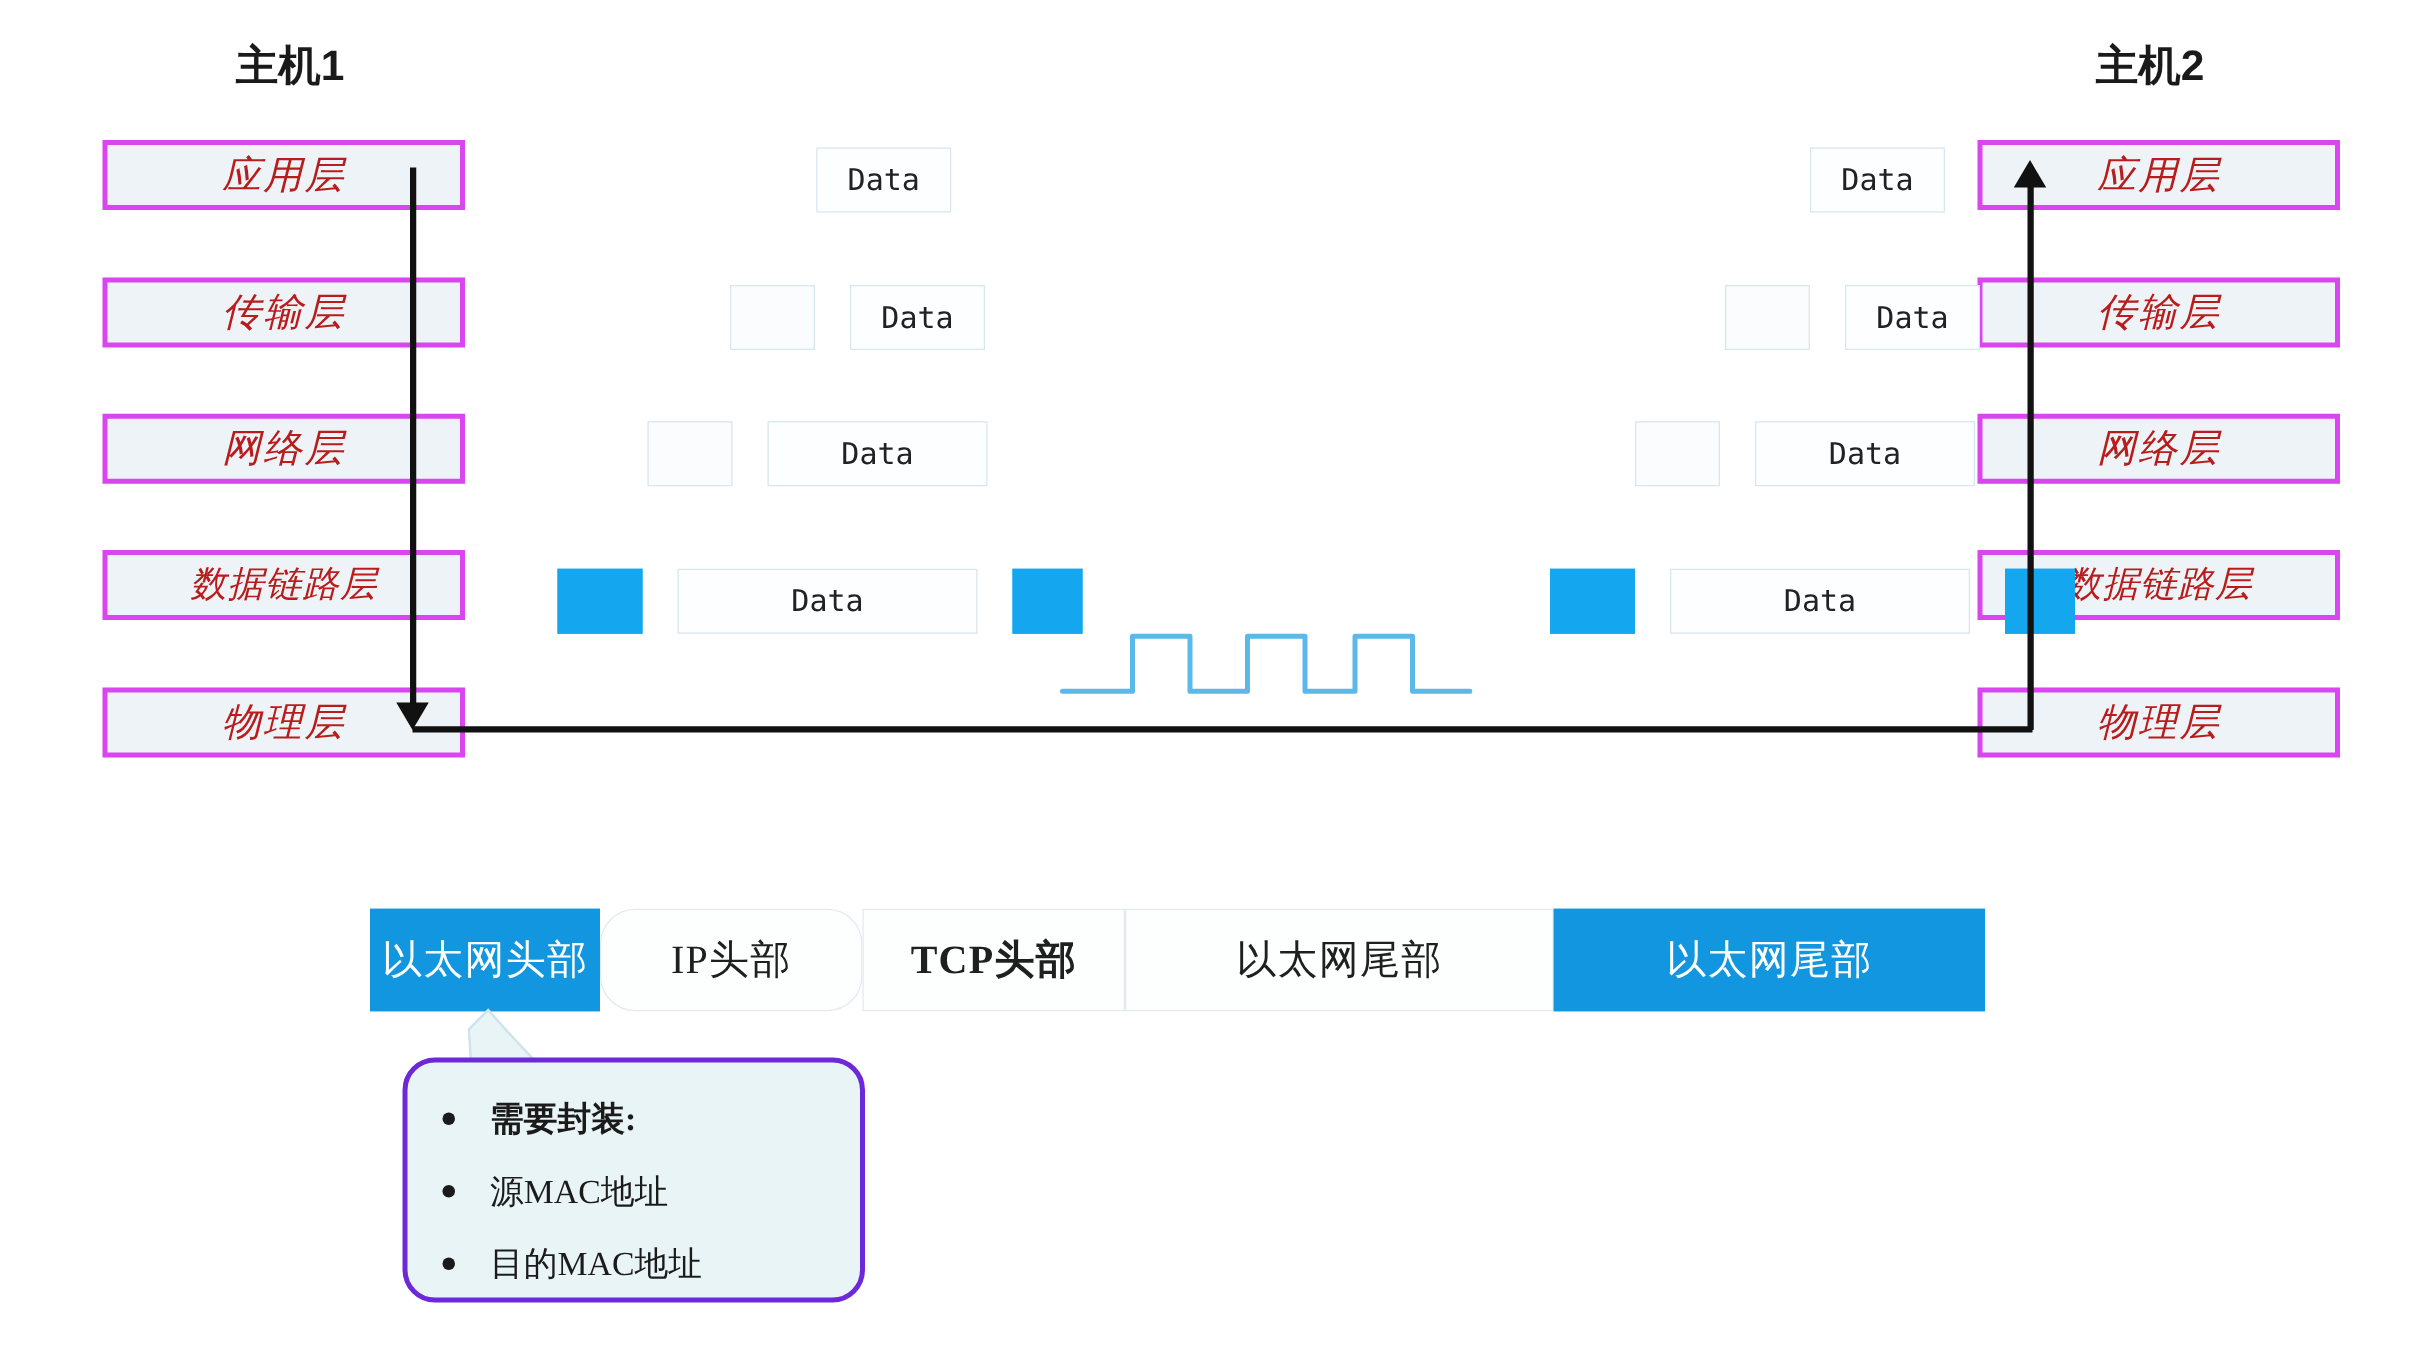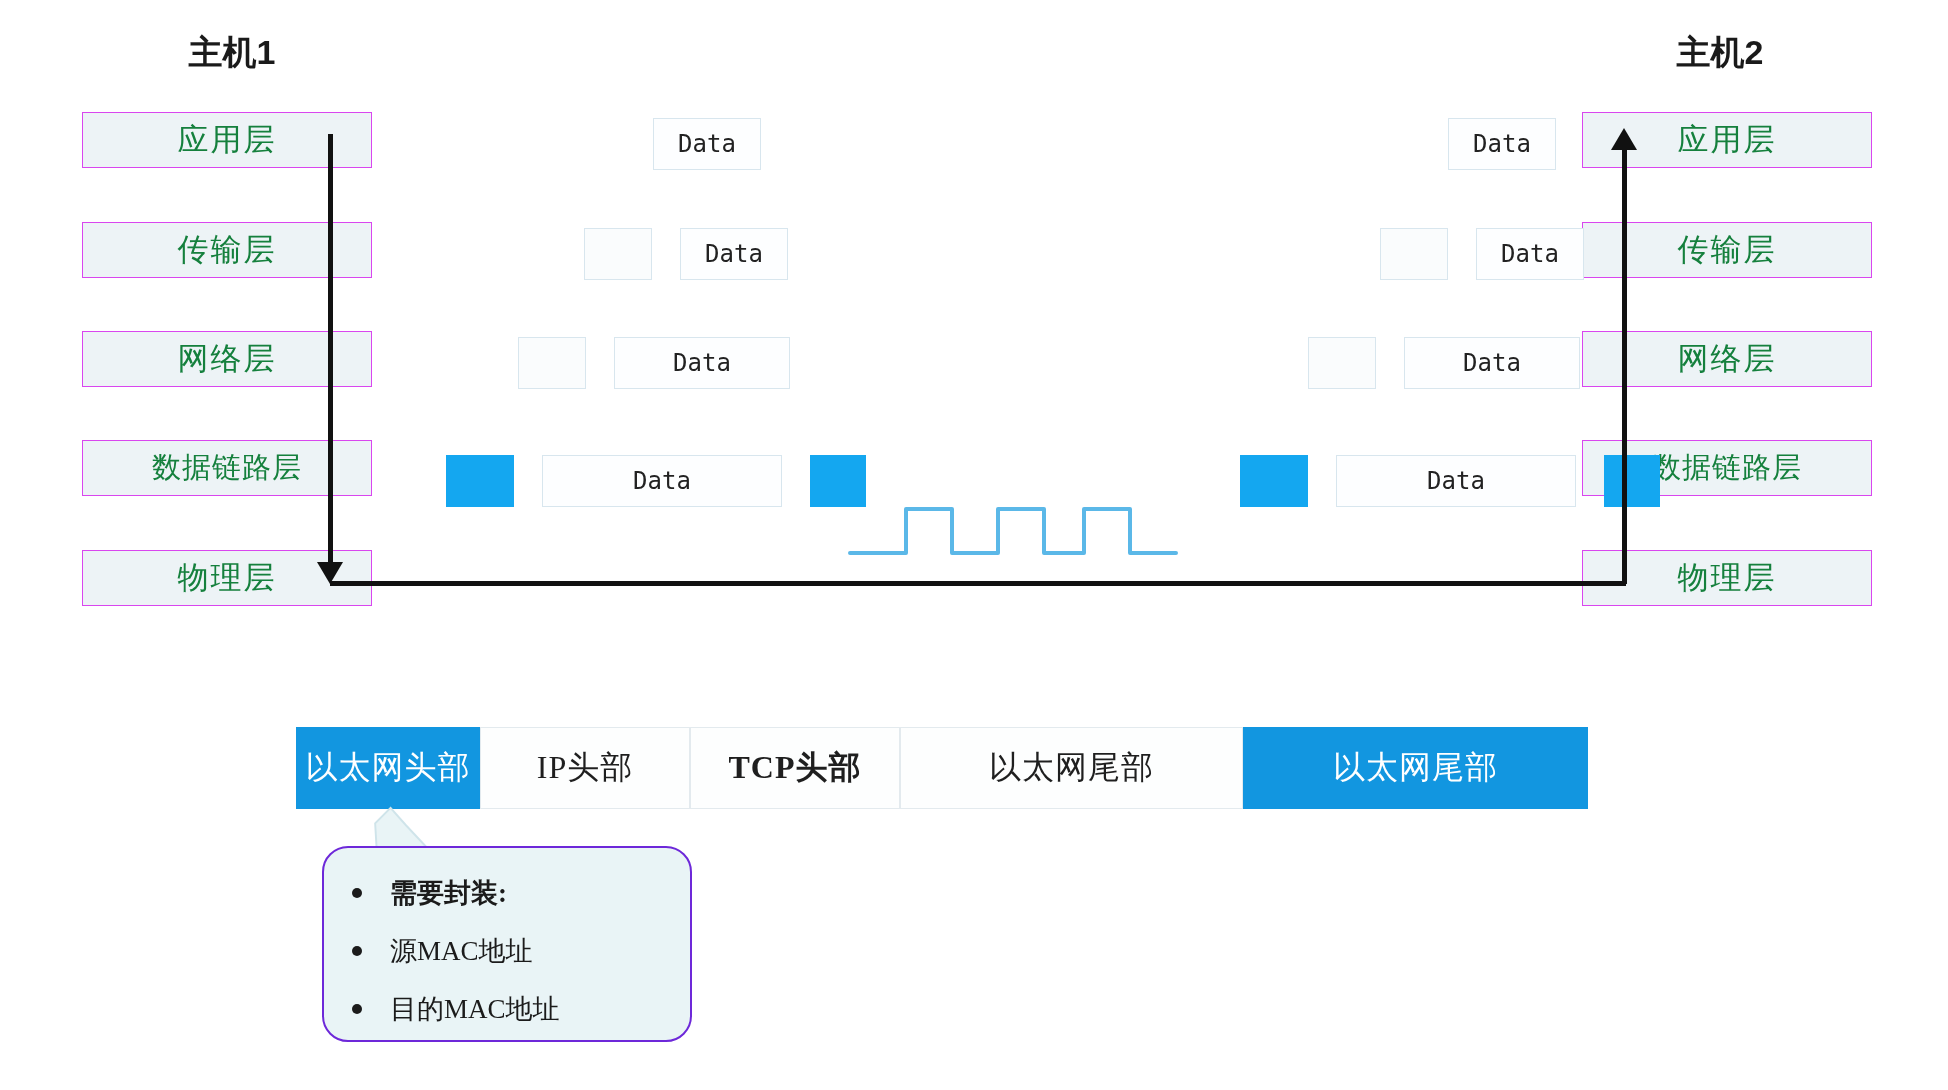--- a/index.html
+++ b/index.html
@@ -22,28 +22,29 @@
     font-size: 34px;
     color: #1a1a1a;
     text-align: center;
     width: 300px;
   }
   .layer-box {
     position: absolute;
     height: 56px;
     width: 290px;
     background: #edf3f6;
-    border: 1px solid #d946ef;
+    border: 4px solid #d946ef;
     display: flex;
     align-items: center;
     justify-content: center;
     font-size: 31px;
-    color: #15803d;
+    color: #b91c1c;
     letter-spacing: 2px;
     box-sizing: border-box;
+    font-style: italic;
   }
   .layer-box.wide-label { font-size: 29px; letter-spacing: 1px; }
 
   
   .pkt {
     position: absolute;
     height: 52px;
     display: flex;
     box-sizing: border-box;
   }
@@ -119,21 +120,21 @@
   }
 
   
   #callout {
     position: absolute;
     left: 322px;
     top: 846px;
     width: 370px;
     height: 196px;
     background: #e9f4f6;
-    border: 2px solid #6d28d9;
+    border: 4px solid #6d28d9;
     border-radius: 26px;
     box-sizing: border-box;
     padding: 16px 10px 10px 14px;
   }
   #callout .line {
     display: flex;
     align-items: center;
     height: 58px;
     font-size: 27px;
     color: #1b1b1b;
@@ -244,21 +245,21 @@
   <div class="arrow-up" style="left:1611px; top:128px;"></div>
 
   <svg id="wave" width="330" height="70" viewBox="0 0 330 70" style="left:848px; top:495px;">
     <polyline points="2,58 58,58 58,14 104,14 104,58 150,58 150,14 196,14 196,58 236,58 236,14 282,14 282,58 328,58" fill="none" stroke="#5bb8e8" stroke-width="4" stroke-linejoin="round" stroke-linecap="round"></polyline>
   </svg>
 
   <div id="frame-bar">
     <div class="cell accent" style="width:184px;">
       <span>以太网头部</span>
     </div>
-    <div class="cell" style="width:210px;">
+    <div class="cell" style="width:210px;border-radius:28px;">
       <span>IP头部</span>
     </div>
     <div class="cell" style="width:210px;font-weight:bold;">
       <span>TCP头部</span>
     </div>
     <div class="cell" style="width:343px;">
       <span>以太网尾部</span>
     </div>
     <div class="cell accent" style="width:345px;">
       <span>以太网尾部</span>

